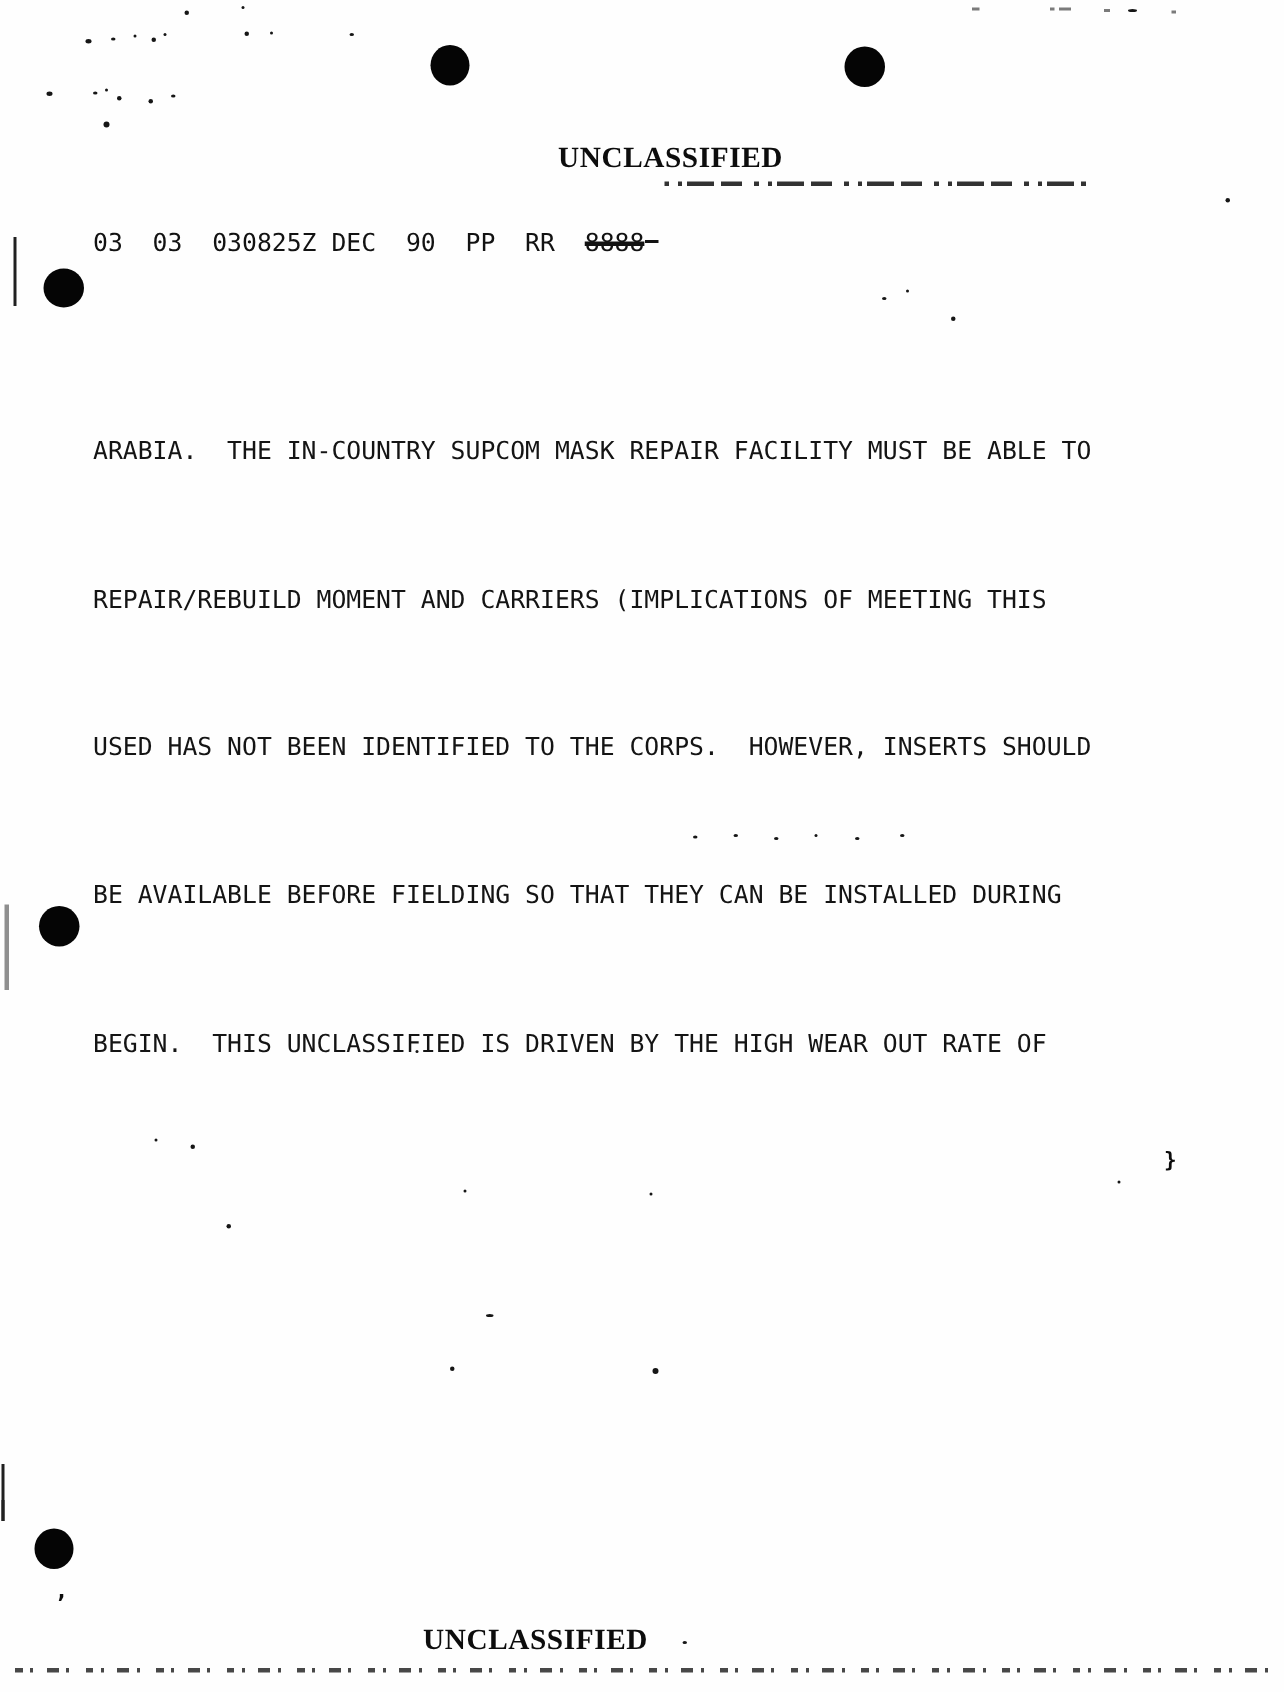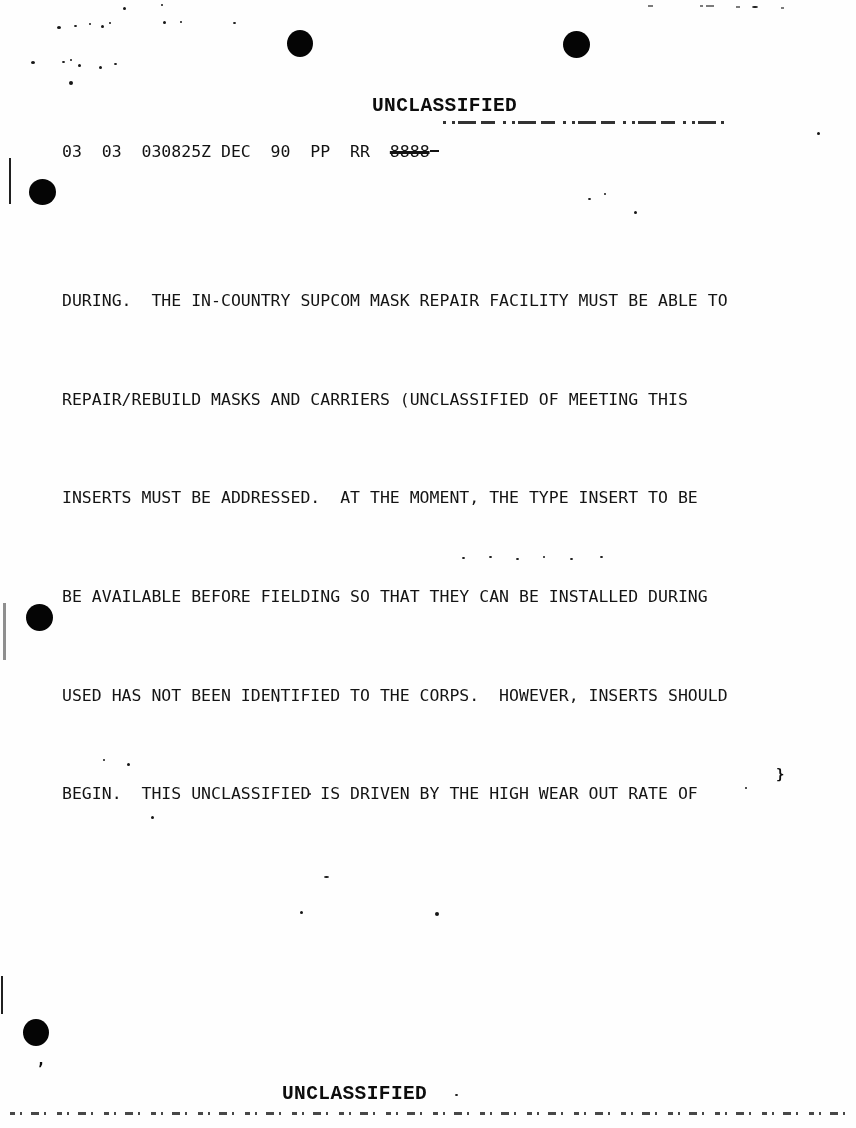--- a/index.html
+++ b/index.html
@@ -11,21 +11,21 @@
     font-family:"DejaVu Sans Mono", monospace;
   }
   .page{position:absolute;inset:0;background:#fefefe;}
 
   
   .punch{position:absolute;background:#050505;border-radius:50%;}
 
   
   .banner{
     position:absolute;
-    font-family:Liberation Mono, monospace;
+    font-family:Liberation Serif, serif;
     font-weight:bold;
     font-size:19.5px;
     letter-spacing:0.4px;
     color:#0d0d0d;
   }
   .banner-top{left:372px;top:95px;}
   .banner-bottom{left:282px;top:1083px;}
 
   
   .dashline-top{
@@ -42,21 +42,21 @@
     background:repeating-linear-gradient(90deg,
       #1a1a1a 0 5px, transparent 5px 10px,
       #1a1a1a 10px 12px, transparent 12px 21px,
       #1a1a1a 21px 29px, transparent 29px 34px,
       #1a1a1a 34px 36px, transparent 36px 47px);
     opacity:.8;
   }
 
   
   .routing{
-    position:absolute;left:62px;top:142px;
+    position:absolute;left:62px;top:152px;
     font-size:16.5px;color:#121212;white-space:pre;
   }
   .strike{
     position:relative;
     text-decoration:line-through;
     text-decoration-thickness:2.5px;
   }
   .strike::after{
     content:"";position:absolute;right:-9px;top:42%;
     width:9px;height:2.5px;background:#121212;
@@ -92,25 +92,24 @@
   <div class="punch" style="left:29px;top:179px;width:27px;height:26px;"></div>
   <div class="punch" style="left:26px;top:604px;width:27px;height:27px;"></div>
   <div class="punch" style="left:23px;top:1019px;width:26px;height:27px;"></div>
 
   <div class="banner banner-top">UNCLASSIFIED</div>
   <div class="dashline-top"></div>
 
   <div class="routing"><span>03  03  030825Z DEC  90  PP  RR  </span><span class="strike">8888</span></div>
 
   <div class="bodytext">
-    <div>DURING.  THE IN-COUNTRY SUPCOM MASK REPAIR FACILITY MUST BE ABLE TO</div>
-    <div>REPAIR/REBUILD MASKS AND CARRIERS (UNCLASSIFIED OF MEETING THIS</div>
-    <div>INSERTS MUST BE ADDRESSED.  AT THE MOMENT, THE TYPE INSERT TO BE</div>
+    <div>ARABIA.  THE IN-COUNTRY SUPCOM MASK REPAIR FACILITY MUST BE ABLE TO</div>
+    <div>REPAIR/REBUILD MOMENT AND CARRIERS (IMPLICATIONS OF MEETING THIS</div>
+    <div>USED HAS NOT BEEN IDENTIFIED TO THE CORPS.  HOWEVER, INSERTS SHOULD</div>
     <div>BE AVAILABLE BEFORE FIELDING SO THAT THEY CAN BE INSTALLED DURING</div>
-    <div>USED HAS NOT BEEN IDENTIFIED TO THE CORPS.  HOWEVER, INSERTS SHOULD</div>
     <div>BEGIN.  THIS UNCLASSIFIED IS DRIVEN BY THE HIGH WEAR OUT RATE OF</div>
     
     
     
     
     
     
   </div>
 
   <div class="banner banner-bottom">UNCLASSIFIED</div>

